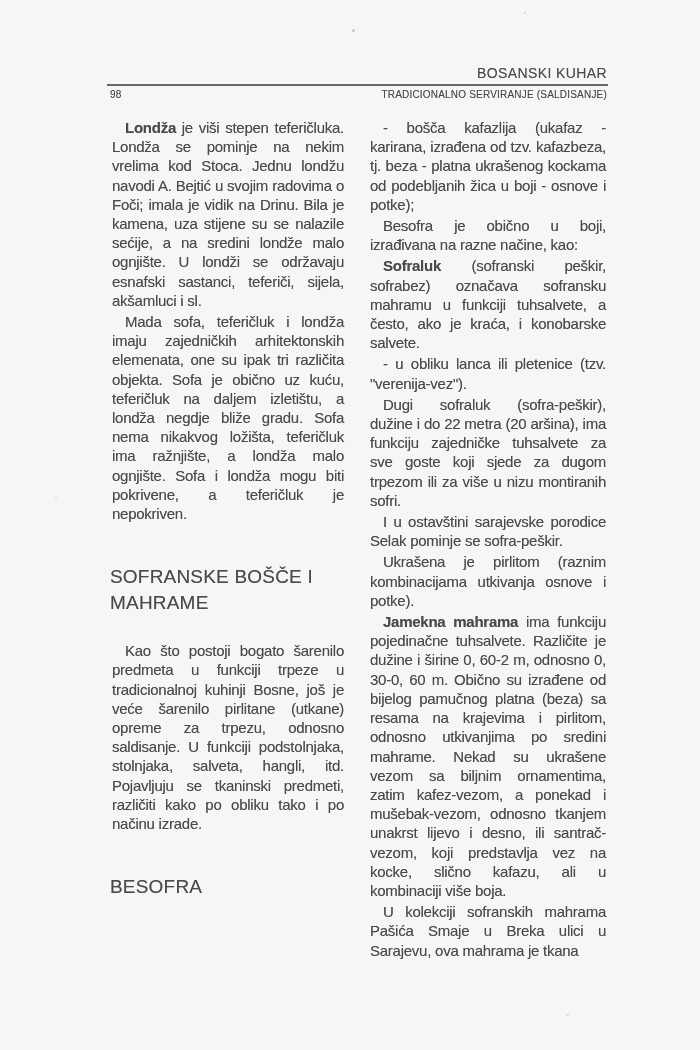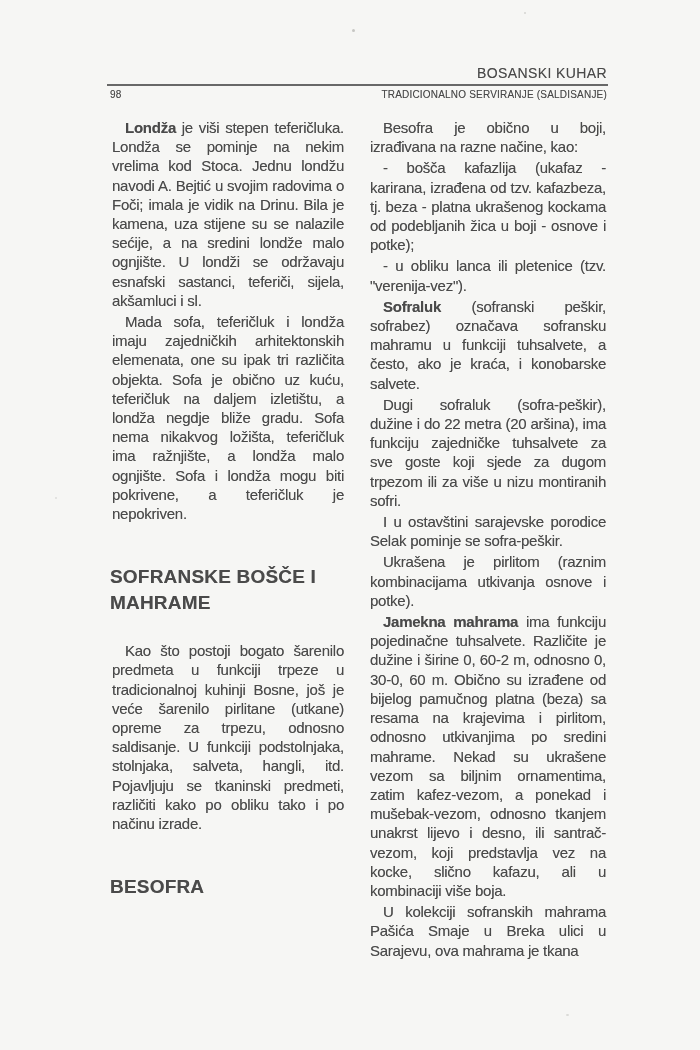--- a/index.html
+++ b/index.html
@@ -46,21 +46,21 @@
     text-align:justify;
     color:var(--ink);
     text-shadow:0 0 .55px rgba(74,74,74,.5);
   }
   .column.left{left:110px;width:236px;}
   .column.right{left:368px;width:240px;}
   .para{margin:2px;}
   .para.indent{text-indent:13px;}
   .bold{font-weight:bold;}
   .section-heading{
-    font-size:19px;font-weight:bold;line-height:26px;
+    font-size:19px;font-weight:normal;line-height:26px;
     letter-spacing:.2px;margin:41px 0 25px 0;
     text-align:left;color:var(--ink);
   }
   
   .speck{position:absolute;background:#c6c6c3;border-radius:50%;}
   .speck.s1{left:352px;top:29px;width:3px;height:3px;}
   .speck.s2{left:524px;top:12px;width:2px;height:2px;opacity:.7;}
   .speck.s3{left:566px;top:1014px;width:3px;height:2px;opacity:.6;}
   .speck.s4{left:55px;top:497px;width:2px;height:2px;opacity:.5;}
 </style>
@@ -79,24 +79,24 @@
 
   <div class="column left">
       <p class="para indent"><span class="bold">Londža</span><span> je viši stepen teferičluka. Londža se pominje na nekim vrelima kod Stoca. Jednu londžu navodi A. Bejtić u svojim radovima o Foči; imala je vidik na Drinu. Bila je kamena, uza stijene su se nalazile sećije, a na sredini londže malo ognjište. U londži se održavaju esnafski sastanci, teferiči, sijela, akšamluci i sl.</span></p>
       <p class="para indent"><span>Mada sofa, teferičluk i londža imaju zajedničkih arhitektonskih elemenata, one su ipak tri različita objekta. Sofa je obično uz kuću, teferičluk na daljem izletištu, a londža negdje bliže gradu. Sofa nema nikakvog ložišta, teferičluk ima ražnjište, a londža malo ognjište. Sofa i londža mogu biti pokrivene, a teferičluk je nepokriven.</span></p>
       <h2 class="section-heading">SOFRANSKE BOŠČE I MAHRAME</h2>
       <p class="para indent"><span>Kao što postoji bogato šarenilo predmeta u funkciji trpeze u tradicionalnoj kuhinji Bosne, još je veće šarenilo pirlitane (utkane) opreme za trpezu, odnosno saldisanje. U funkciji podstolnjaka, stolnjaka, salveta, hangli, itd. Pojavljuju se tkaninski predmeti, različiti kako po obliku tako i po načinu izrade.</span></p>
       <h2 class="section-heading">BESOFRA</h2>
     </div>
 
   <div class="column right">
+      <p class="para indent"><span>- bošča kafazlija (ukafaz - karirana, izrađena od tzv. kafazbeza, tj. beza - platna ukrašenog kockama od podebljanih žica u boji - osnove i potke);</span></p>
       <p class="para indent"><span>Besofra je obično u boji, izrađivana na razne načine, kao:</span></p>
-      <p class="para indent"><span>- bošča kafazlija (ukafaz - karirana, izrađena od tzv. kafazbeza, tj. beza - platna ukrašenog kockama od podebljanih žica u boji - osnove i potke);</span></p>
+      <p class="para indent"><span class="bold">Sofraluk</span><span> (sofranski peškir, sofrabez) označava sofransku mahramu u funkciji tuhsalvete, a često, ako je kraća, i konobarske salvete.</span></p>
       <p class="para indent"><span>- u obliku lanca ili pletenice (tzv. "verenija-vez").</span></p>
-      <p class="para indent"><span class="bold">Sofraluk</span><span> (sofranski peškir, sofrabez) označava sofransku mahramu u funkciji tuhsalvete, a često, ako je kraća, i konobarske salvete.</span></p>
       <p class="para indent"><span>Dugi sofraluk (sofra-peškir), dužine i do 22 metra (20 aršina), ima funkciju zajedničke tuhsalvete za sve goste koji sjede za dugom trpezom ili za više u nizu montiranih sofri.</span></p>
       <p class="para indent"><span>I u ostavštini sarajevske porodice Selak pominje se sofra-peškir.</span></p>
       <p class="para indent"><span>Ukrašena je pirlitom (raznim kombinacijama utkivanja osnove i potke).</span></p>
       <p class="para indent"><span class="bold">Jamekna mahrama</span><span> ima funkciju pojedinačne tuhsalvete. Različite je dužine i širine 0, 60-2 m, odnosno 0, 30-0, 60 m. Obično su izrađene od bijelog pamučnog platna (beza) sa resama na krajevima i pirlitom, odnosno utkivanjima po sredini mahrame. Nekad su ukrašene vezom sa biljnim ornamentima, zatim kafez-vezom, a ponekad i mušebak-vezom, odnosno tkanjem unakrst lijevo i desno, ili santrač-vezom, koji predstavlja vez na kocke, slično kafazu, ali u kombinaciji više boja.</span></p>
       <p class="para indent"><span>U kolekciji sofranskih mahrama Pašića Smaje u Breka ulici u Sarajevu, ova mahrama je tkana</span></p>
     </div>
 
   <div class="speck s1"></div>
   <div class="speck s2"></div>
   <div class="speck s3"></div>

